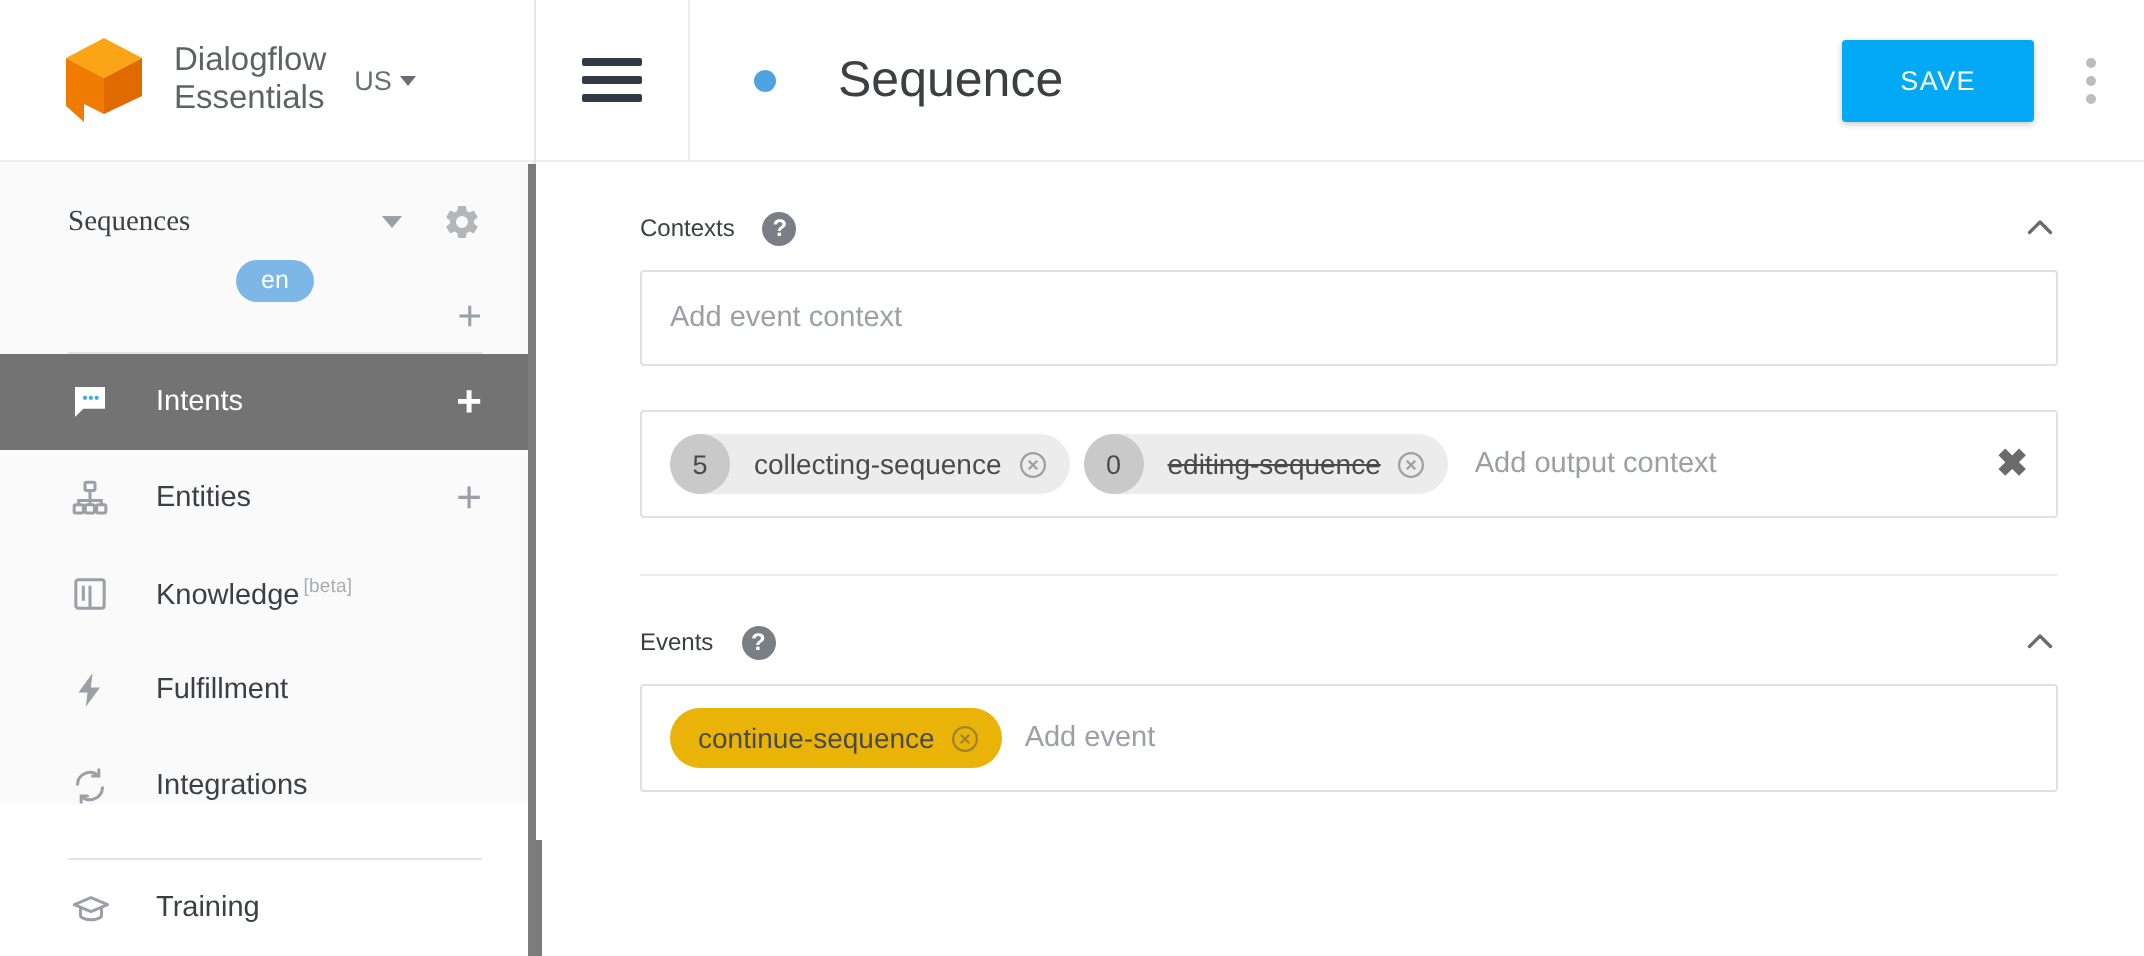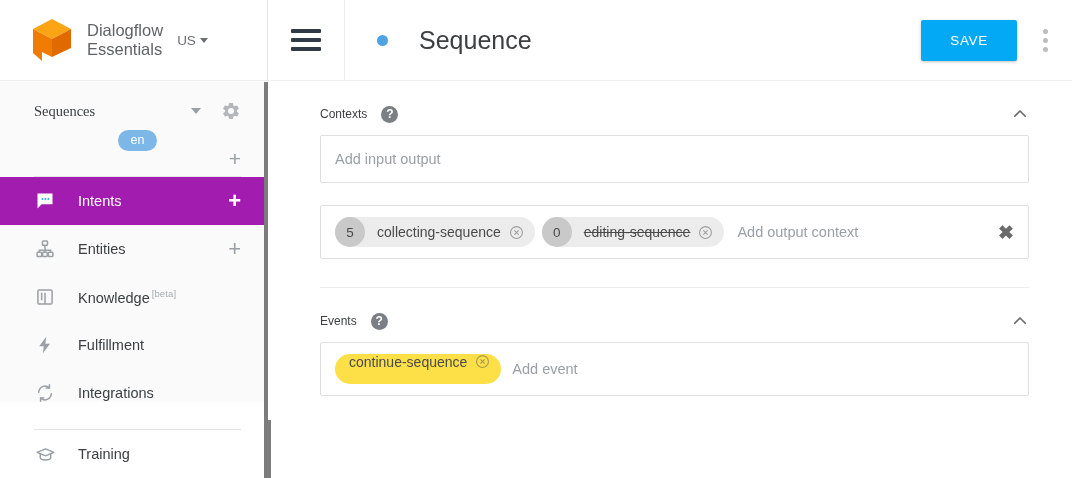--- a/index.html
+++ b/index.html
@@ -76,21 +76,21 @@
   }
   .nav-item .ni-icon {
     width: 22px; height: 22px; flex: 0 0 22px;
     display: flex; align-items: center; justify-content: center;
   }
   .nav-item .ni-label { margin-left: 22px; white-space: nowrap; }
   .nav-item .ni-plus {
     margin-left: auto; font-size: 22px; line-height: 18px;
     color: #9aa0a6; font-weight: 400;
   }
-  .nav-item.active { background: #a21caf; color: #ffffff; }
+  .nav-item.active { background: #737373; color: #ffffff; }
   .nav-item.active .ni-plus { color: #ffffff; font-weight: 600; }
   .beta-tag {
     font-size: 9.5px; color: #a8adb2; vertical-align: super;
     margin-left: 2px; letter-spacing: .1px;
   }
   .sb-scroll {
     position: absolute; right: -4px; top: 82px;
     width: 7px; height: 396px; background: #7c7c7c; border-radius: 0;
   }
 
@@ -157,21 +157,21 @@
     width: 30px; height: 30px; border-radius: 50%; background: #c9c9c9;
     display: flex; align-items: center; justify-content: center;
     font-size: 13.5px; color: #4a4a4a; flex: 0 0 30px;
   }
   .ctx-name { margin: 0 8px 0 12px; white-space: nowrap; }
   .ctx-name.struck { text-decoration: line-through; }
   .chip-x {
     width: 15px; height: 15px; flex: 0 0 15px; opacity: .5; cursor: pointer;
   }
   .evt-chip {
-    display: inline-flex; background: #fde047;
+    display: inline-flex; align-items: center; background: #eab308;
     border-radius: 16px; height: 30px; padding: 0 11px 0 14px;
     font-size: 14px; color: #4a4a4a; gap: 8px; flex: 0 0 auto;
   }
   .clear-all {
     margin-left: auto; font-size: 19px; color: #6b6b6b;
     font-weight: 700; cursor: pointer; padding-left: 10px;
   }
   .sec-divider { height: 1px; background: #ececec; margin: 28px 43px 0 52px; }
 </style>
 </head>
@@ -314,21 +314,21 @@
           <span class="sec-title">Contexts</span>
           <span class="help-icon">?</span>
           <span class="chevron-up">
             <svg width="18" height="18" viewBox="0 0 24 24" fill="none" stroke="#6b6b6b" stroke-width="2.2" stroke-linecap="round" stroke-linejoin="round">
               <path d="M5 15l7-7 7 7"></path>
             </svg>
           </span>
         </div>
 
         <div class="field-box">
-          <span class="placeholder">Add input output</span>
+          <span class="placeholder">Add event context</span>
         </div>
 
         <div style="height:22px"></div>
 
         <div class="field-box tall">
           <span class="ctx-chip">
             <span class="ctx-count">5</span>
             <span class="ctx-name">collecting-sequence</span>
             <span class="chip-x">
               <svg width="15" height="15" viewBox="0 0 24 24" fill="none" stroke="#555" stroke-width="1.8">

